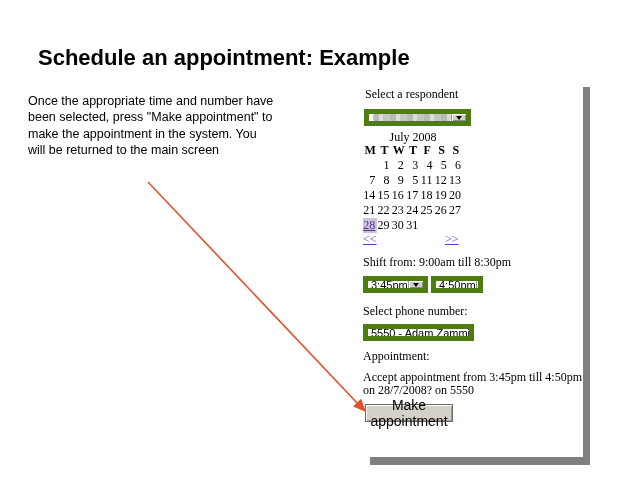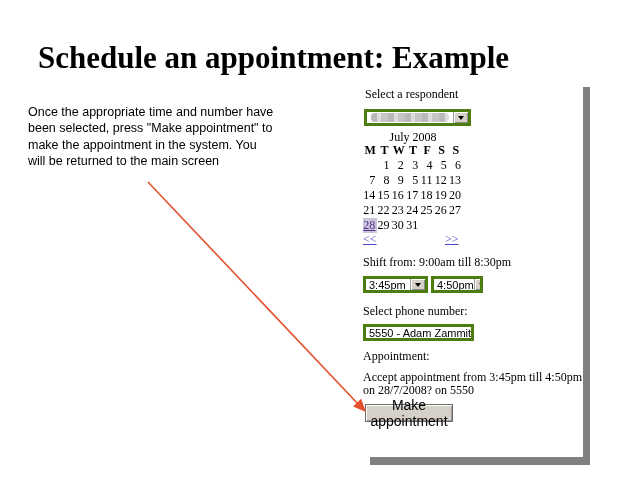--- a/index.html
+++ b/index.html
@@ -4,35 +4,35 @@
 <style>
   :root{
     --link:#4747c8; --visited_link:#5c2d91; --selected_day_bg:#c9c6dc;
     --arrow:#e2512c; --shadow:#7f7f7f; --button_face:#d5d1c9;
   }
   *{box-sizing:border-box; margin:0; padding:0;}
   html,body{width:640px; height:480px;}
   body{position:relative; width:640px; height:480px; background:#ffffff; overflow:hidden;
        font-family:"Liberation Sans", sans-serif; color:#000;}
 
-  .title{position:absolute; left:38px; top:41px; font-size:31px; line-height:34px;
-         font-family:Liberation Serif, serif; white-space:nowrap;}
+  .title{position:absolute; left:38px; top:41px; font-size:22px; line-height:34px;
+         font-family:Liberation Sans, sans-serif; white-space:nowrap;}
 
-  .body-text{position:absolute; left:28px; top:104px; width:248px;
+  .body-text{position:absolute; left:28px; top:93px; width:248px;
              font-size:12.5px; line-height:16.3px;}
 
   
   .panel{position:absolute; left:363px; top:79px; width:220px; height:378px;
          background:#fff; box-shadow:7px 8px 0 var(--shadow);
          font-family:"Liberation Serif", serif; font-size:12px;}
 
   .serif-label{position:absolute; font-family:"Liberation Serif", serif; font-size:12px;}
 
   
-  .combo{position:absolute; height:17px; background:#fff; border:3px solid #4d7c0f;
+  .combo{position:absolute; height:17px; background:#fff; border:5px solid #4d7c0f;
          display:flex; align-items:center; justify-content:space-between; overflow:hidden;}
   .combo-value{font-family:"Liberation Sans", sans-serif; font-size:11px; padding-left:3px;
                white-space:nowrap;}
   .combo-btn{width:15px; height:100%; background:var(--button_face); flex:0 0 15px;
              border-left:1px solid #9a9a9a;
              box-shadow:inset 1px 1px 0 #fff, inset -1px -1px 0 #8b8b8b;
              display:flex; align-items:center; justify-content:center;}
   .tri{width:0; height:0; border-left:3px solid transparent; border-right:3px solid transparent;
        border-top:4px solid #000;}
   .redacted-smudge{width:78px; height:9px; margin-left:4px; border-radius:4px;

